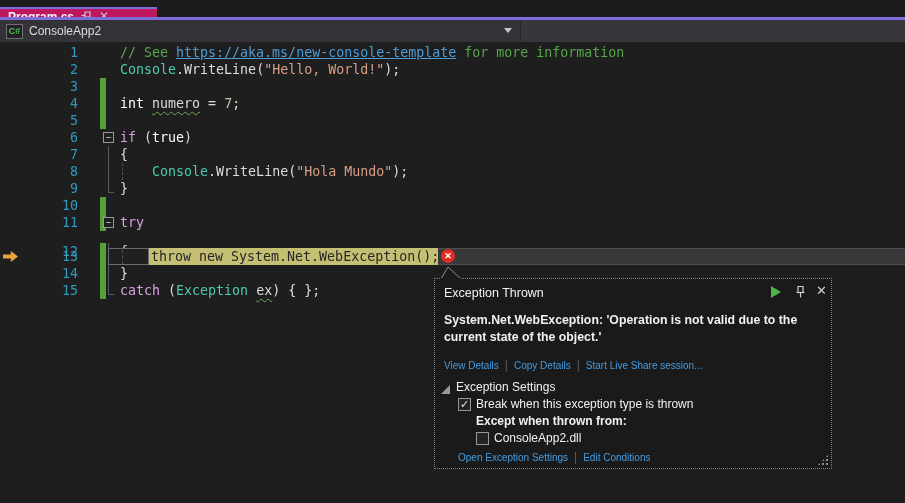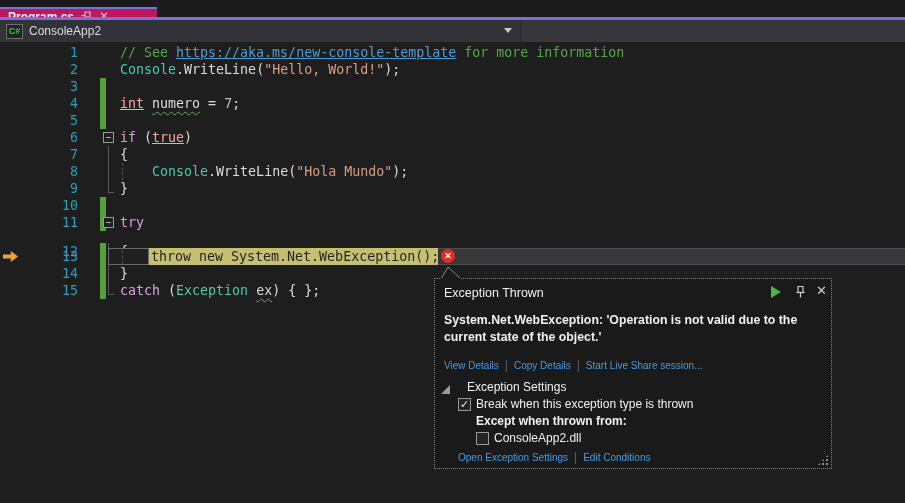--- a/index.html
+++ b/index.html
@@ -27,21 +27,21 @@
           border-left:4px solid transparent;border-right:4px solid transparent;border-top:5px solid #C8C8C8;}
 
   
   #editor{position:absolute;left:0;top:43px;width:905px;height:460px;background:#1E1E1E;}
   .row{position:absolute;left:0;width:905px;height:17px;font-family:"DejaVu Sans Mono","Liberation Mono",monospace;
        font-size:13.3px;line-height:17px;white-space:pre;}
   .ln{position:absolute;left:22px;width:56px;text-align:right;color:#2E9BBF;}
   .code{position:absolute;left:120px;color:#DCDCDC;}
   .cmt{color:#57A64A;}
   .lnk{color:#4E9CD6;text-decoration:underline;}
-  .kw{color:#fca5a5;text-decoration:underline;}
+  .kw{color:#ffffff;}
   .ctl{color:#D8A0DF;}
   .cls{color:#4EC9B0;}
   .str{color:#D69D85;}
   .num{color:#B5CEA8;}
   .pln{color:#DCDCDC;}
   .sq{text-decoration:underline wavy #6FA85A 1px;text-underline-offset:3px;}
 
   .change-bar{position:absolute;left:100px;width:6px;height:17px;background:#55A038;}
   .fold-box{position:absolute;left:103px;top:3px;width:11px;height:11px;border:1px solid #9A9A9A;
        box-sizing:border-box;background:#1E1E1E;color:#DCDCDC;font-size:9px;line-height:8px;
@@ -72,21 +72,21 @@
   #popup-notch{position:absolute;left:440px;top:266px;width:22px;height:14px;z-index:6;}
   .popup-title{left:9px;top:7px;font-size:12.5px;}
   .popup-play{left:336px;top:7px;width:0;height:0;border-top:6px solid transparent;
        border-bottom:6px solid transparent;border-left:10px solid #4CB648;cursor:pointer;}
   .popup-pin{left:359px;top:6px;cursor:pointer;}
   .popup-close{left:381px;top:4px;color:#CFCFCF;font-size:13px;cursor:pointer;}
   .popup-body{position:absolute;left:9px;top:33px;width:374px;line-height:17px;font-size:12.3px;}
   .popup-links{position:absolute;left:9px;top:79px;}
   a.plink{color:#459CE0;text-decoration:none;cursor:pointer;font-size:10px;}
   .lsep{color:#5E5E5E;padding:0 6px;}
-  .settings-header{left:6px;top:101px;display:flex;align-items:flex-end;gap:17px;}
+  .settings-header{left:6px;top:101px;display:flex;align-items:flex-end;gap:6px;}
   .expander{width:9px;height:9px;background:#9A9A9A;clip-path:polygon(100% 0,100% 100%,0 100%);}
   .cb{position:absolute;width:13px;height:13px;border:1px solid #989898;background:#242426;
       box-sizing:border-box;color:#E8E8E8;font-size:11px;line-height:11px;text-align:center;cursor:pointer;}
   .cb1{left:23px;top:119px;}
   .cb1-label{left:41px;top:118px;}
   .except-label{left:41px;top:135px;font-weight:bold;}
   .cb2{left:41px;top:153px;}
   .cb2-label{left:59px;top:152px;}
   .popup-footer{position:absolute;left:23px;top:171px;}
   .grip{position:absolute;right:2px;bottom:2px;width:12px;height:12px;

